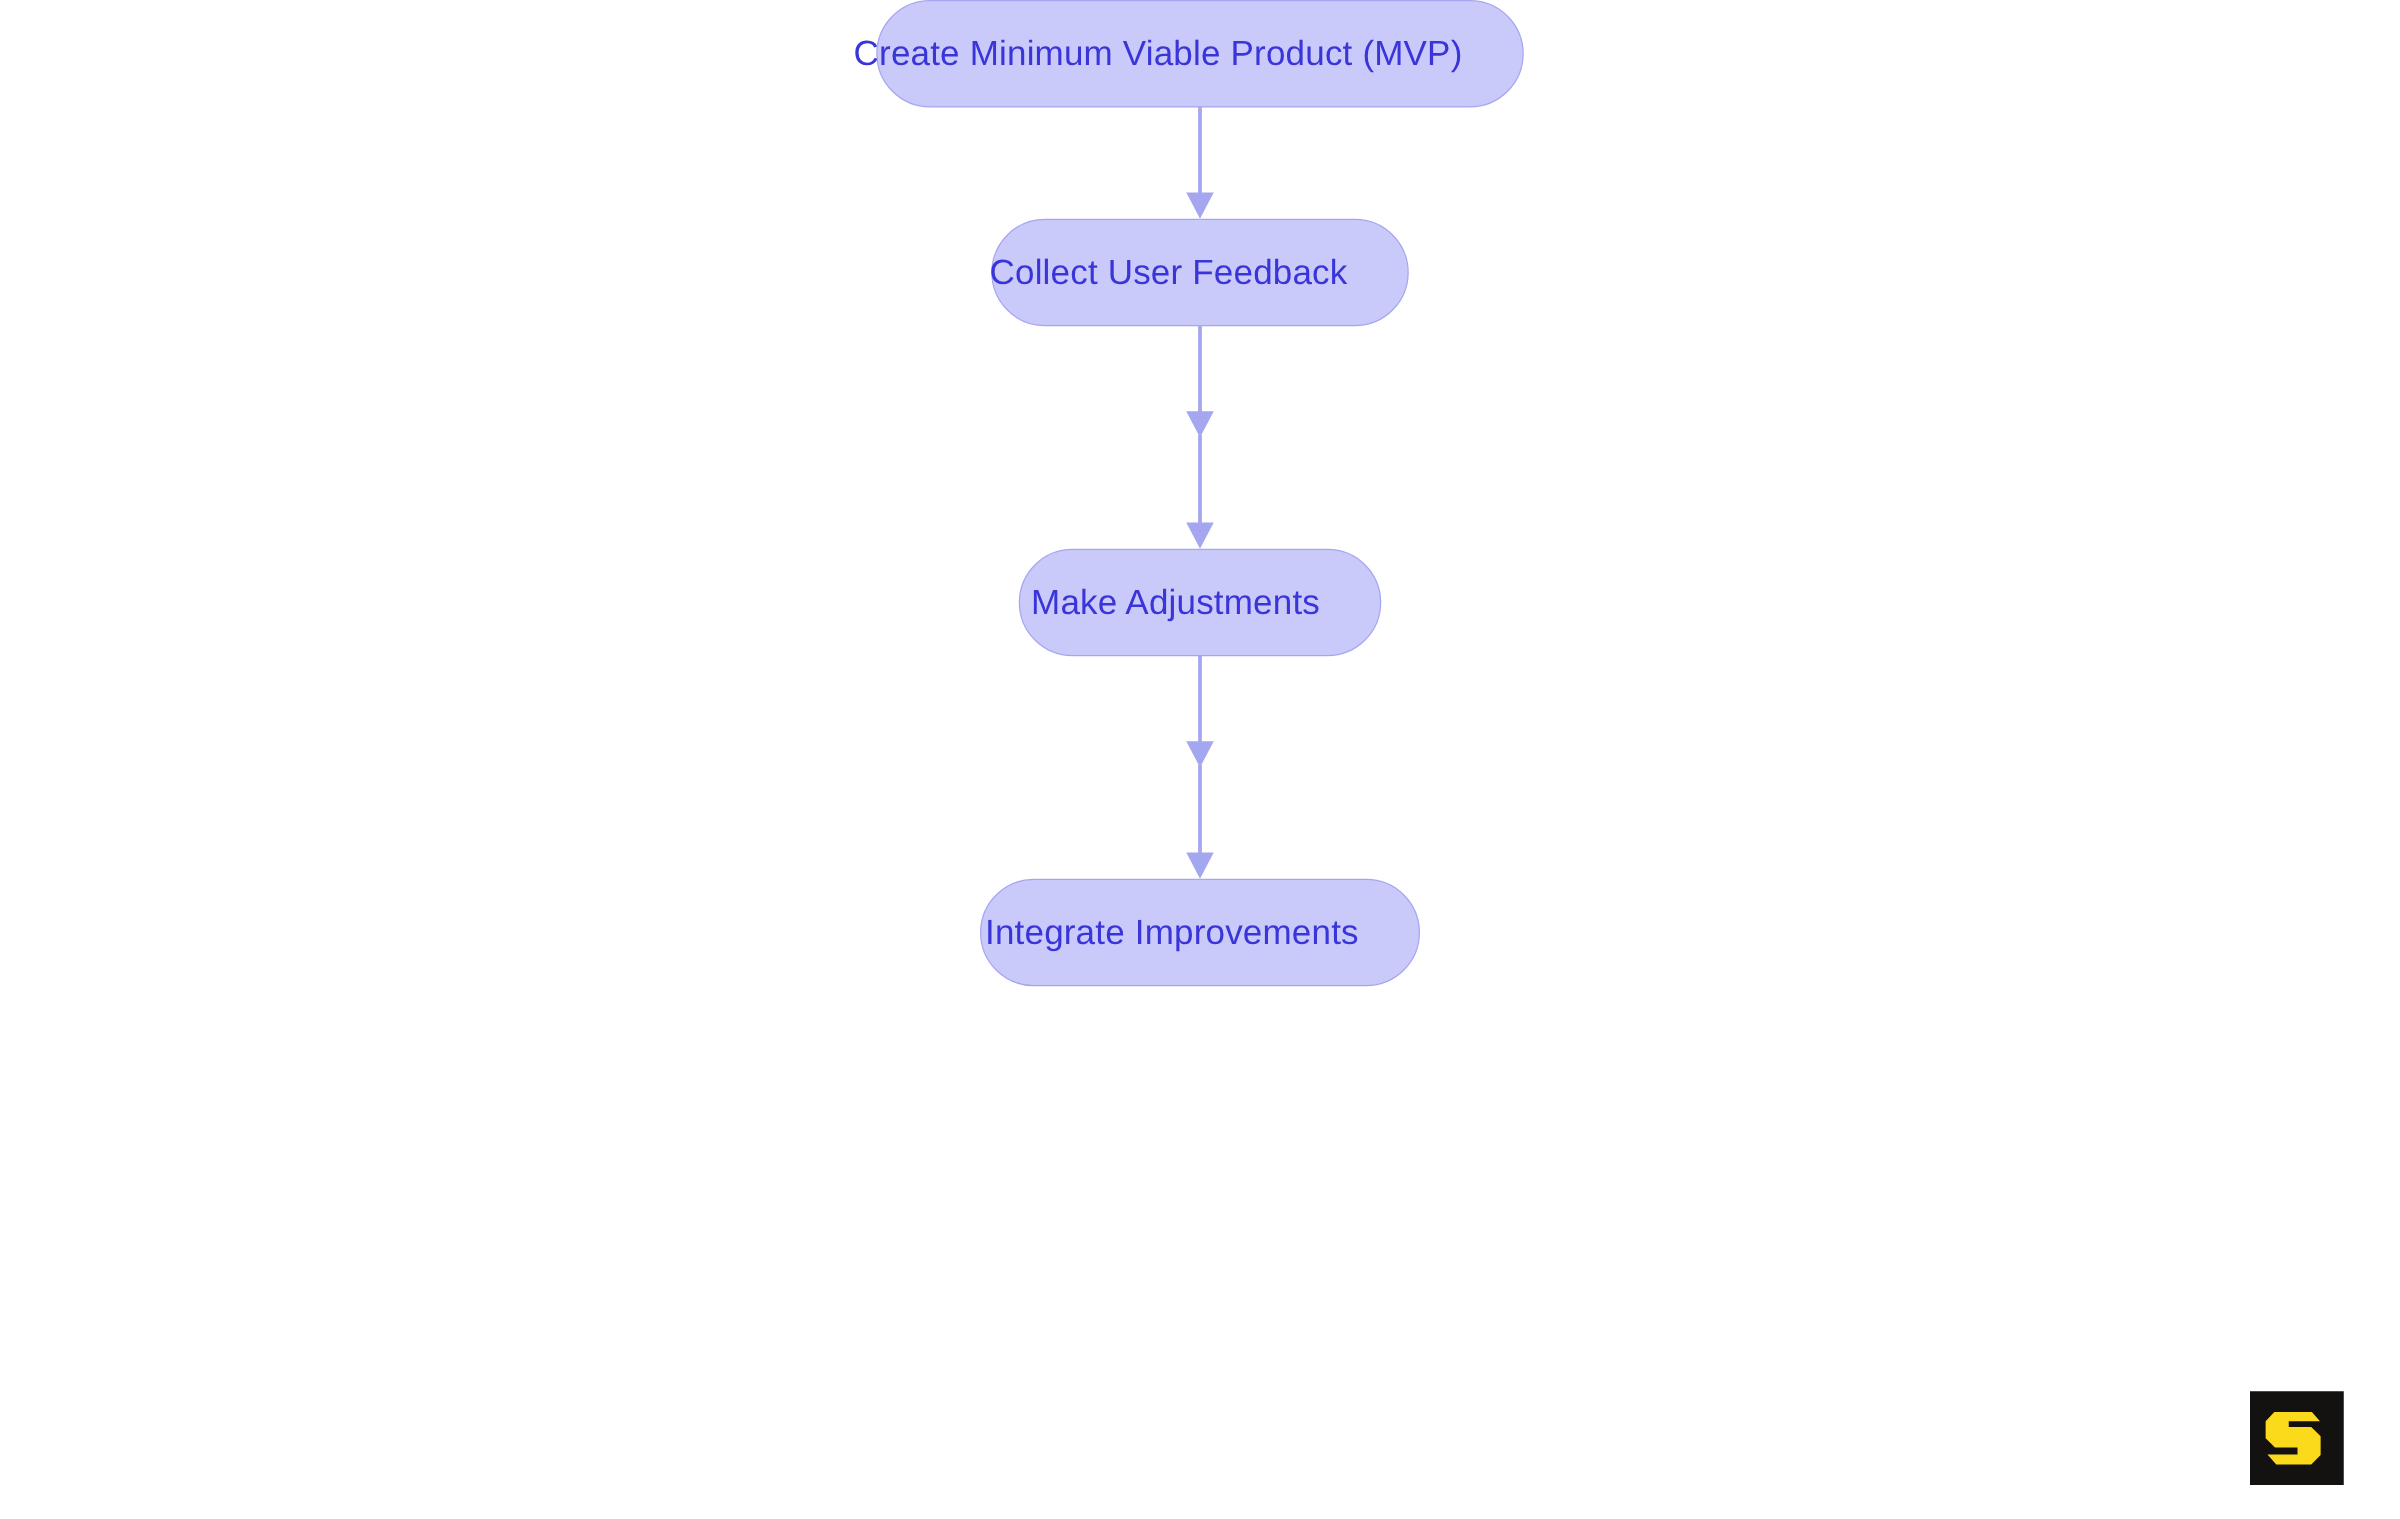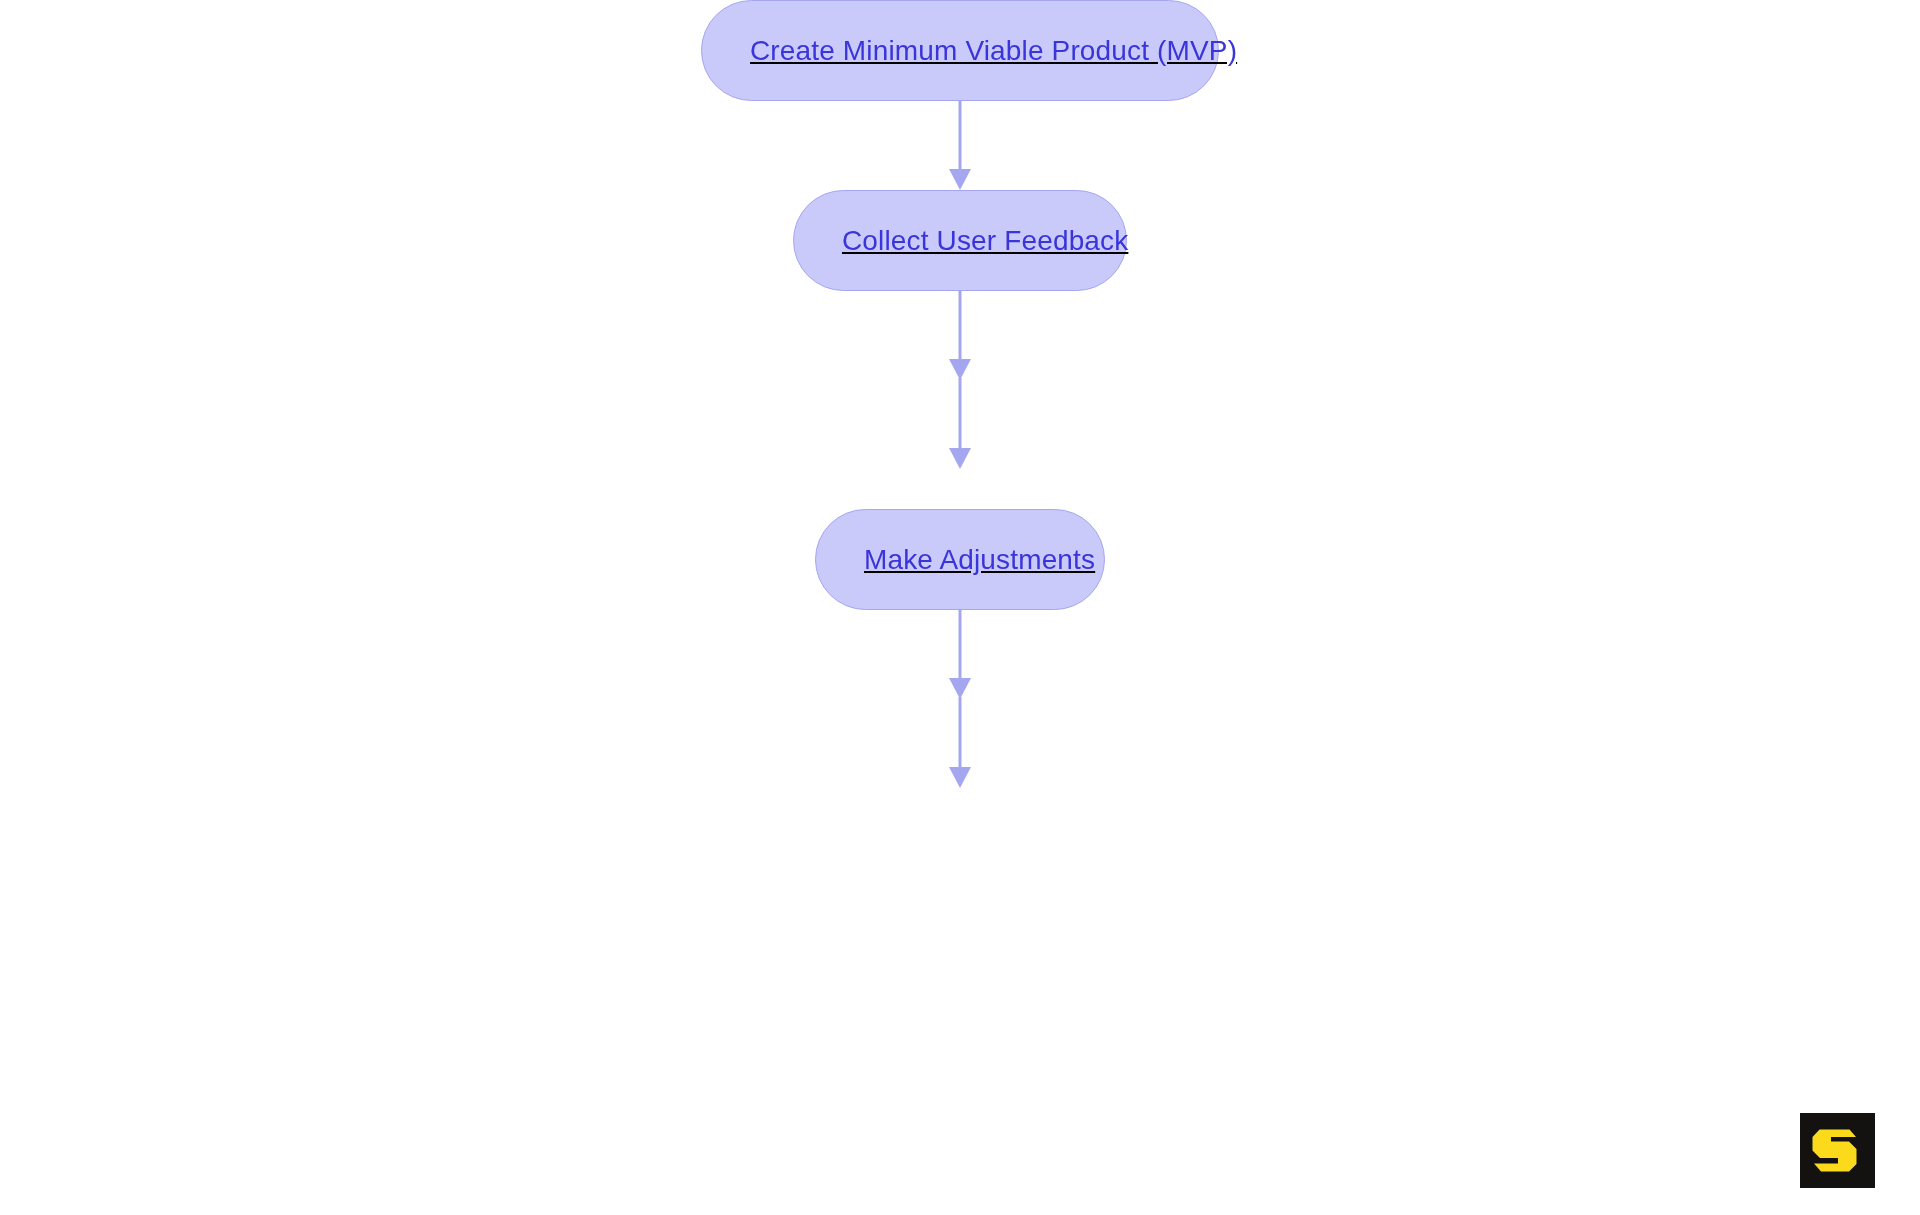--- a/index.html
+++ b/index.html
@@ -30,31 +30,30 @@
     top: 0;
     width: 1920px;
     height: 1090px;
     display: flex;
     flex-direction: column;
     align-items: center;
   }
 
   .node {
     box-sizing: border-box;
-    height: 101px;
+    height: 86px;
     border-radius: 52px;
     background: #c9caf9;
     border: 1.6px solid #a5a6f0;
     display: flex;
     align-items: center;
-    justify-content: flex-start;
+    justify-content: flex-end;
     padding: 0 48px;
     position: relative;
     z-index: 2;
-    text-decoration: underline;
   }
 
   .node-label {
     color: #3a35d8;
     font-size: 28px;
     font-weight: 400;
     letter-spacing: 0.15px;
     line-height: 1;
     white-space: nowrap;
   }
@@ -117,39 +116,42 @@
     </div>
 
 
     <div class="connector">
       <svg width="40" height="93" viewBox="0 0 40 93" aria-hidden="true">
         <line x1="20" y1="0" x2="20" y2="72" stroke="#a5a6f0" stroke-width="3"></line>
         <polygon points="9,70 31,70 20,91" fill="#a5a6f0"></polygon>
       </svg>
     </div>
 
-    <div class="node" style="width:290px;margin-top:40px;">
+    <div class="node" style="width:290px;">
       <span class="node-label">Make Adjustments</span>
     </div>
 
     <div class="connector">
       <svg width="40" height="93" viewBox="0 0 40 93" aria-hidden="true">
         <line x1="20" y1="0" x2="20" y2="72" stroke="#a5a6f0" stroke-width="3"></line>
         <polygon points="9,70 31,70 20,91" fill="#a5a6f0"></polygon>
       </svg>
     </div>
 
 
     <div class="connector">
       <svg width="40" height="93" viewBox="0 0 40 93" aria-hidden="true">
         <line x1="20" y1="0" x2="20" y2="72" stroke="#a5a6f0" stroke-width="3"></line>
         <polygon points="9,70 31,70 20,91" fill="#a5a6f0"></polygon>
       </svg>
     </div>
 
+    <div class="node" style="width:352px;">
+      <span class="node-label">Integrate Improvements</span>
+    </div>
 
   </div>
 
   <div id="brand-logo">
     <svg width="75" height="75" viewBox="0 0 75 75" aria-hidden="true">
       <path d="M49.5 16.5 L19.5 16.5 L12.5 24.0 L12.5 37.5 L20.0 45.0 L38.0 45.0
                L38.0 50.5 L14.0 50.5 L21.0 58.5 L49.0 58.5 L56.5 51.0 L56.5 36.0
                L49.0 28.5 L31.0 28.5 L31.0 24.0 L56.0 24.0 Z" fill="#fada1b"></path>
     </svg>
   </div>

